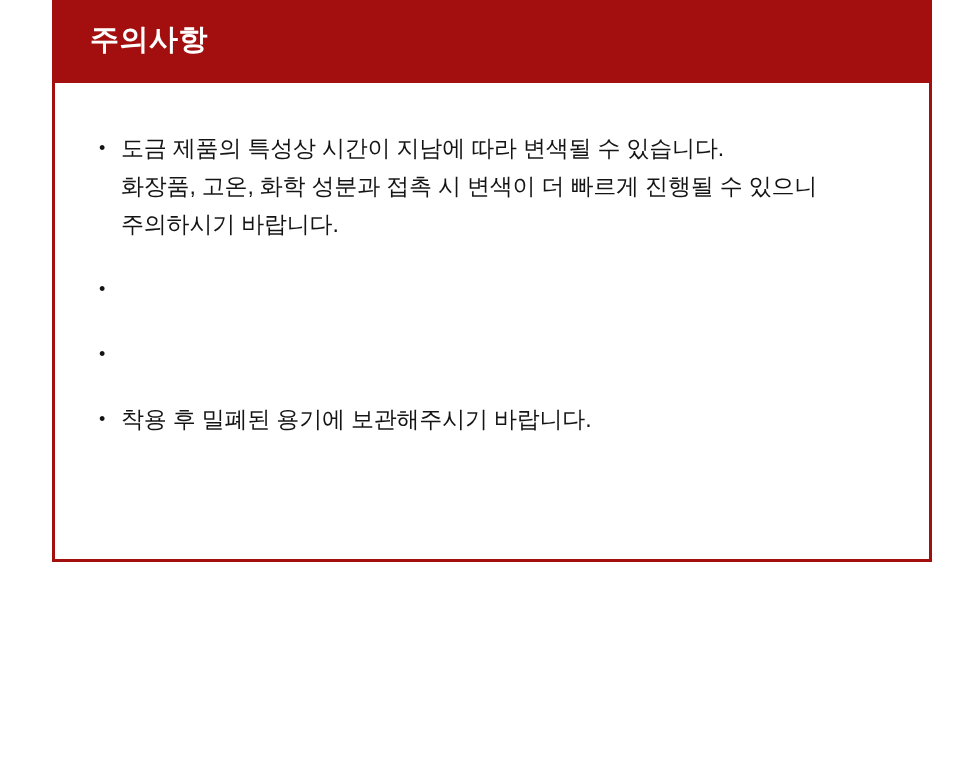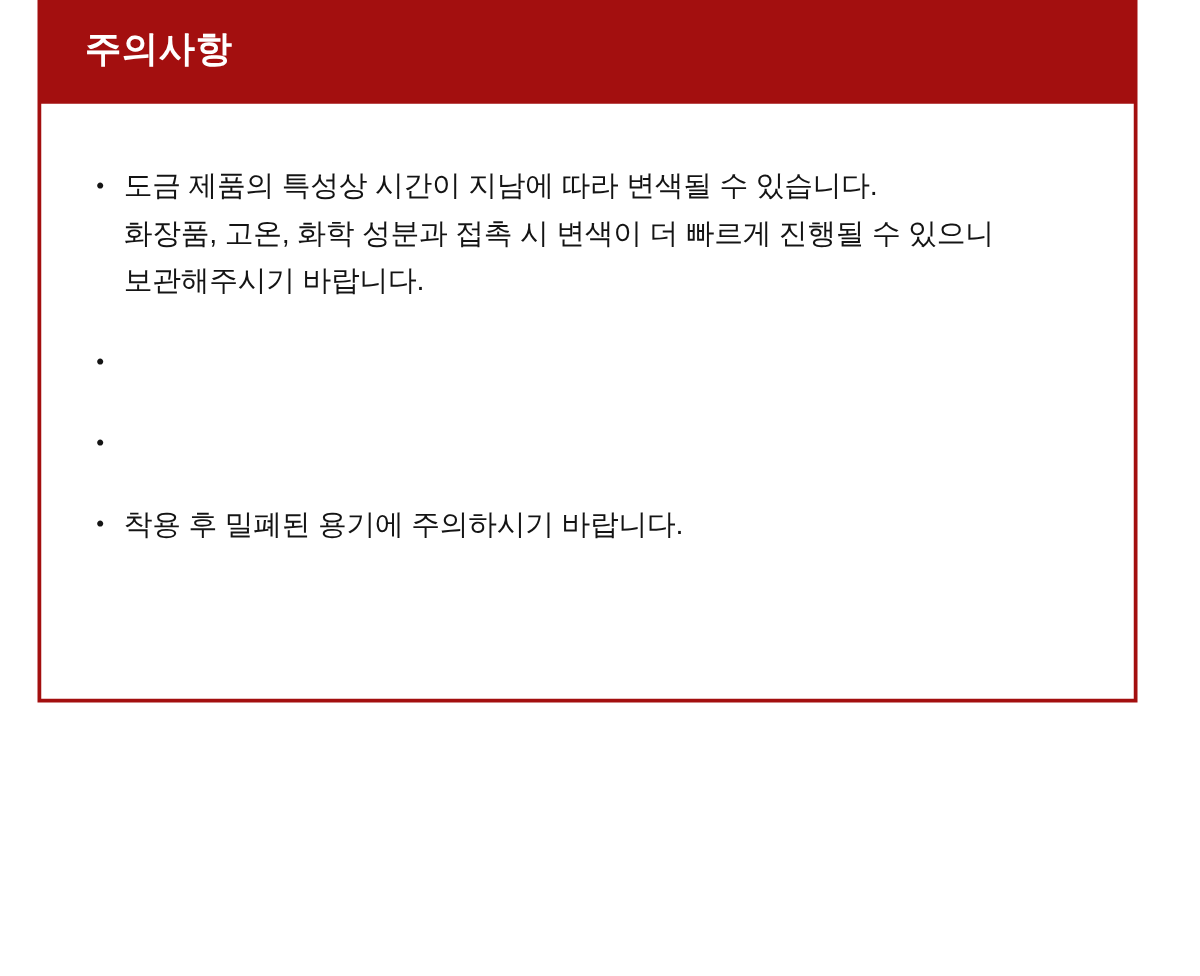--- a/index.html
+++ b/index.html
@@ -10,21 +10,21 @@
     font-family: "Liberation Sans", "DejaVu Sans", sans-serif;
     overflow: hidden;
   }
   .page {
     position: relative;
     width: 960px;
     height: 781px;
     background: #ffffff;
   }
   .notice {
-    margin: 0 30px;
+    margin: 0 52px;
     width: 880px;
   }
   .notice-header {
     height: 80px;
     background: var(--accent, #a30f0f);
     display: flex;
     align-items: center;
     padding-left: 38px;
   }
   .notice-title {
@@ -73,33 +73,33 @@
       <span class="notice-title">주의사항</span>
     </div>
 
     <div class="notice-box">
       <ul class="notice-list">
 
         <li class="notice-item">
           <span class="bullet">•</span>
           <span class="item-text">도금 제품의 특성상 시간이 지남에 따라 변색될 수 있습니다.
 화장품, 고온, 화학 성분과 접촉 시 변색이 더 빠르게 진행될 수 있으니
-보관해주시기 바랍니다.</span>
+주의하시기 바랍니다.</span>
         </li>
 
         <li class="notice-item">
           <span class="bullet">•</span>
         </li>
 
         <li class="notice-item">
           <span class="bullet">•</span>
         </li>
 
         <li class="notice-item">
           <span class="bullet">•</span>
-          <span class="item-text">착용 후 밀폐된 용기에 주의하시기 바랍니다.</span>
+          <span class="item-text">착용 후 밀폐된 용기에 보관해주시기 바랍니다.</span>
         </li>
 
       </ul>
     </div>
 
   </div>
 </div>
 
 </body></html>

